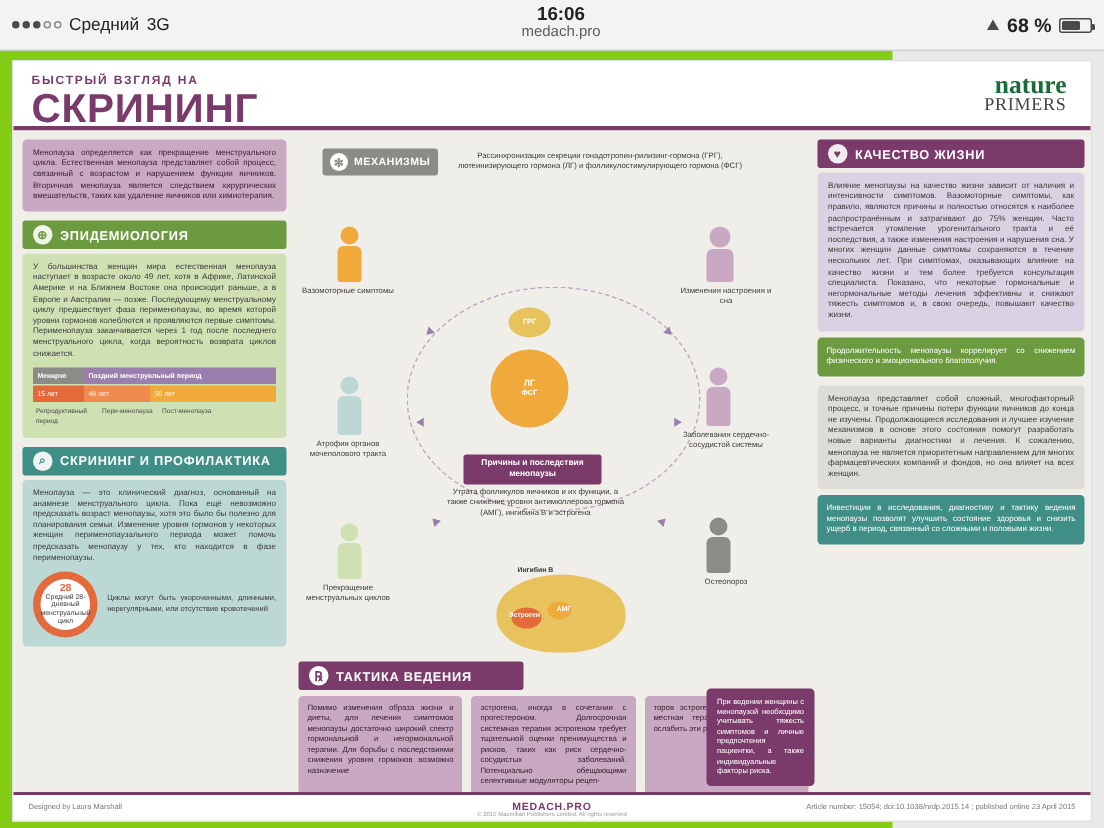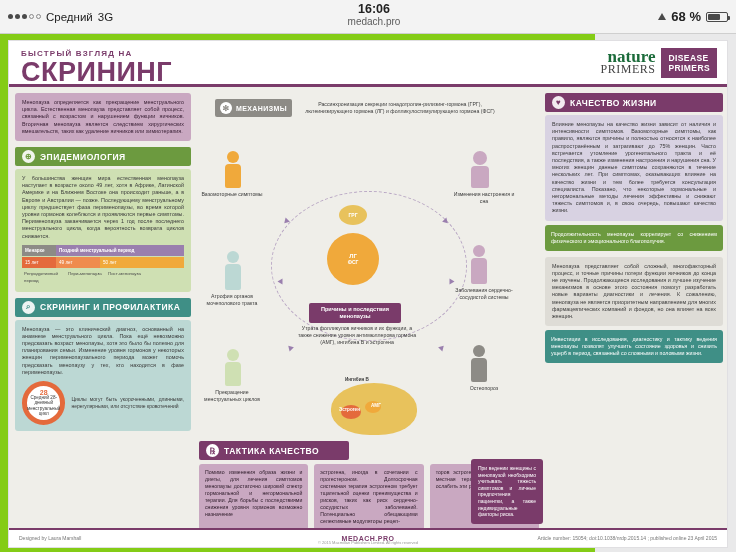--- a/index.html
+++ b/index.html
@@ -299,21 +299,20 @@
   <div class="topband">
     <div class="title-wrap">
       <div class="kicker">БЫСТРЫЙ ВЗГЛЯД НА</div>
       <div class="maintitle">СКРИНИНГ</div>
     </div>
     <div class="brand">
       <div class="nr">
         <div class="n1">nature</div>
         <div class="n2">PRIMERS</div>
       </div>
-      <div class="dpbox">DISEASE<br>PRIMERS</div>
     </div>
   </div>
   <div class="primer-note">For the Primer, visit doi:10.1038/nrdp.2015.4</div>
 
   <div class="body">
 
     <div class="col colL">
 
       <div class="blk card card-purple">Менопауза определяется как прекращение менструального цикла. Естественная менопауза представляет собой процесс, связанный с возрастом и нарушением функции яичников. Вторичная менопауза является следствием хирургических вмешательств, таких как удаление яичников или химиотерапия.</div>
 
@@ -426,21 +425,21 @@
           <div class="d1"></div>
           <div class="d2"></div>
         </div>
         <div class="ovary-lbl" style="left:146px; top:284px; color:#3a3a3a;">Ингибин В</div>
         <div class="ovary-lbl" style="left:140px; top:314px;">Эстроген</div>
         <div class="ovary-lbl" style="left:172px; top:310px;">АМГ</div>
 
         <div class="tactics">
           <div class="tac-head">
             <span class="ic">℞</span>
-            <span>ТАКТИКА КАЧЕСТВО</span>
+            <span>ТАКТИКА ВЕДЕНИЯ</span>
           </div>
           <div class="tac-cols">
             <div>Помимо изменения образа жизни и диеты, для лечения симптомов менопаузы достаточно широкий спектр гормональной и негормональной терапии. Для борьбы с последствиями снижения уровня гормонов возможно назначение</div>
             <div>эстрогена, иногда в сочетании с прогестероном. Долгосрочная системная терапия эстрогеном требует тщательной оценки пренимущества и рисков, таких как риск сердечно-сосудистых заболеваний. Потенциально обещающими селективные модуляторы рецеп-</div>
             <div>торов эстрогена и низкодозовая или местная терапия эстрогеном могут ослабить эти риски.</div>
           </div>
         </div>
       </div>
     </div>
 

